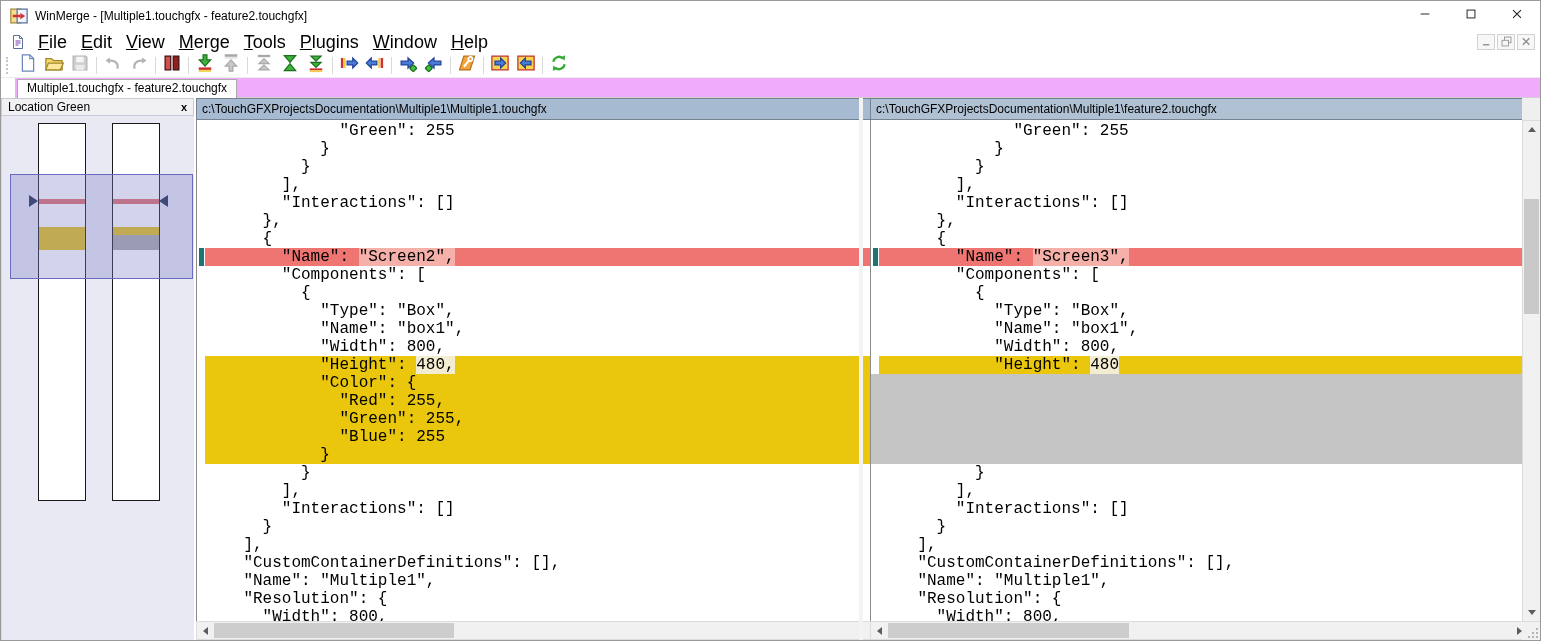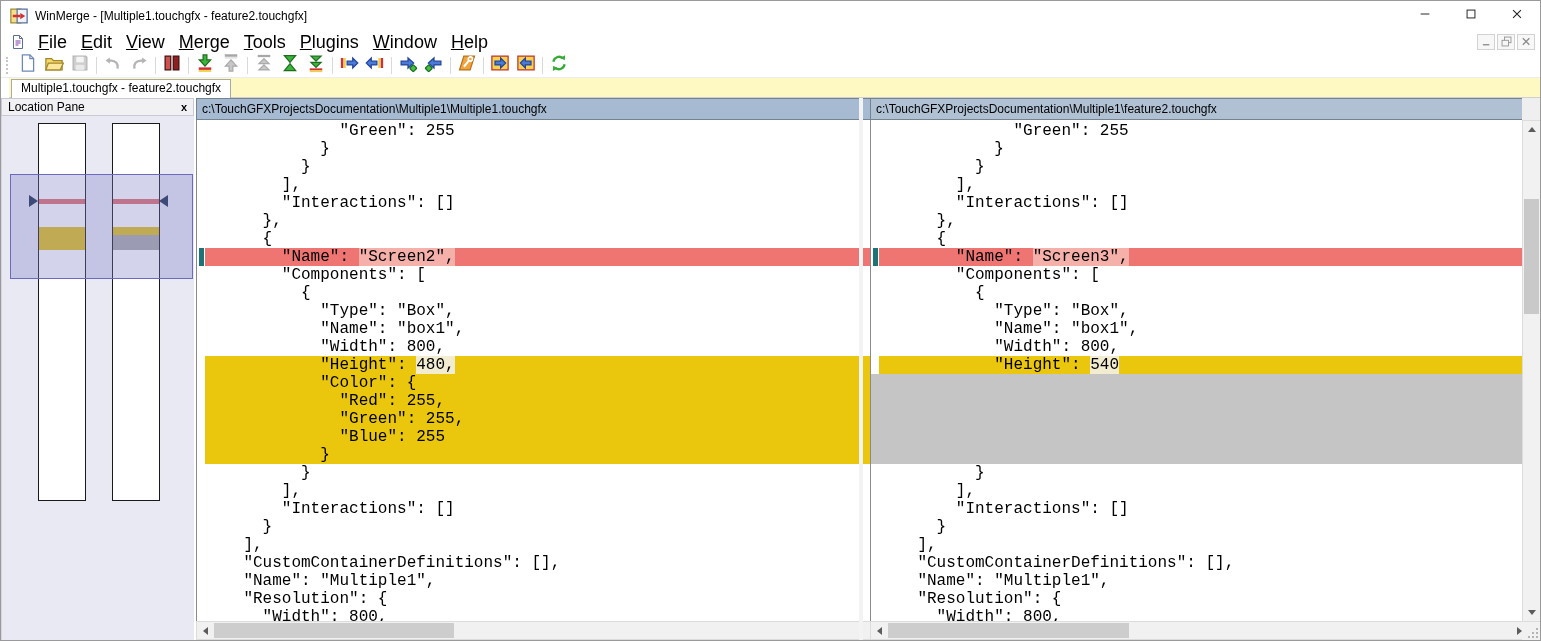--- a/index.html
+++ b/index.html
@@ -22,21 +22,21 @@
   .mdi-btn { width:18px; height:16px; border:1px solid #d2d2d2; background:#f7f7f7; display:flex; align-items:center; justify-content:center; }
 
   
   #toolbar { position:absolute; left:0; top:52px; right:0; height:25px; display:flex; align-items:center; background:#fff; padding-left:3px; border-bottom:1px solid #ececec; }
   #toolbar .grip { width:3px; height:17px; border-left:2px dotted #c6c6c6; margin:0 6px 0 2px; }
   .tb-btn { width:26px; height:23px; display:flex; align-items:center; justify-content:center; }
   .tb-btn.disabled { filter:grayscale(1); opacity:.5; }
   .tb-sep { width:1px; height:17px; background:#d9d9d9; margin:0 3px; }
 
   
-  #tabrow { position:absolute; left:8px; top:77px; right:0; height:20px; background:#fef9c3; border-bottom:1px solid #d0d0d0; }
+  #tabrow { position:absolute; left:14px; top:77px; right:0; height:20px; background:#f0abfc; border-bottom:1px solid #d0d0d0; }
   #tab { position:absolute; left:2px; top:1px; height:19px; background:#fff; border:1px solid #a9a9a9; border-bottom:none; padding:0 9px; font-size:12px; line-height:17px; }
 
   
   #location-pane { position:absolute; left:0; top:97px; width:193px; bottom:0; background:#fff; }
   #lp-header { height:18px; background:#f1f1f4; border:1px solid #c9c9d6; display:flex; align-items:center; font-size:12px; padding:0 2px 0 6px; }
   #lp-title { flex:1; }
   #lp-close { font-size:11px; font-weight:bold; padding:0 4px; }
   #lp-canvas { position:absolute; left:0; top:18px; right:0; bottom:0; background:#e9e9f3; border-left:1px solid #d5d5e2; }
   .lp-bar { position:absolute; top:7px; width:48px; height:378px; background:#fff; border:1px solid #1a1a1a; }
   #lp-bar-left { left:36px; } #lp-bar-right { left:110px; }
@@ -286,21 +286,21 @@
           </svg></span>
       </div>
     </div>
 
   <div id="tabrow">
     <div id="tab">Multiple1.touchgfx - feature2.touchgfx</div>
   </div>
 
   <div id="location-pane">
     <div id="lp-header">
-      <span id="lp-title">Location Pane</span>
+      <span id="lp-title">Location Green</span>
       <span id="lp-close">x</span>
     </div>
     <div id="lp-canvas">
       <div class="lp-bar" id="lp-bar-left">
         <div class="lp-mark lp-red"></div>
         <div class="lp-mark lp-yellow-l"></div>
       </div>
       <div class="lp-bar" id="lp-bar-right">
         <div class="lp-mark lp-red"></div>
         <div class="lp-mark lp-yellow-r"></div>
@@ -366,21 +366,21 @@
         <div class="row hl-none"><span class="gutter"></span><div class="line-content"><span>        ],</span></div></div>
         <div class="row hl-none"><span class="gutter"></span><div class="line-content"><span>        "Interactions": []</span></div></div>
         <div class="row hl-none"><span class="gutter"></span><div class="line-content"><span>      },</span></div></div>
         <div class="row hl-none"><span class="gutter"></span><div class="line-content"><span>      {</span></div></div>
         <div class="row hl-selected"><span class="gutter"></span><div class="line-content"><span>        "Name": </span><span class="word-sel">"Screen3",</span></div></div>
         <div class="row hl-none"><span class="gutter"></span><div class="line-content"><span>        "Components": [</span></div></div>
         <div class="row hl-none"><span class="gutter"></span><div class="line-content"><span>          {</span></div></div>
         <div class="row hl-none"><span class="gutter"></span><div class="line-content"><span>            "Type": "Box",</span></div></div>
         <div class="row hl-none"><span class="gutter"></span><div class="line-content"><span>            "Name": "box1",</span></div></div>
         <div class="row hl-none"><span class="gutter"></span><div class="line-content"><span>            "Width": 800,</span></div></div>
-        <div class="row hl-diff"><span class="gutter"></span><div class="line-content"><span>            "Height": </span><span class="word-diff">540</span></div></div>
+        <div class="row hl-diff"><span class="gutter"></span><div class="line-content"><span>            "Height": </span><span class="word-diff">480</span></div></div>
         <div class="row hl-gap"><span class="gutter"></span><div class="line-content"><span></span></div></div>
         <div class="row hl-gap"><span class="gutter"></span><div class="line-content"><span></span></div></div>
         <div class="row hl-gap"><span class="gutter"></span><div class="line-content"><span></span></div></div>
         <div class="row hl-gap"><span class="gutter"></span><div class="line-content"><span></span></div></div>
         <div class="row hl-gap"><span class="gutter"></span><div class="line-content"><span></span></div></div>
         <div class="row hl-none"><span class="gutter"></span><div class="line-content"><span>          }</span></div></div>
         <div class="row hl-none"><span class="gutter"></span><div class="line-content"><span>        ],</span></div></div>
         <div class="row hl-none"><span class="gutter"></span><div class="line-content"><span>        "Interactions": []</span></div></div>
         <div class="row hl-none"><span class="gutter"></span><div class="line-content"><span>      }</span></div></div>
         <div class="row hl-none"><span class="gutter"></span><div class="line-content"><span>    ],</span></div></div>

